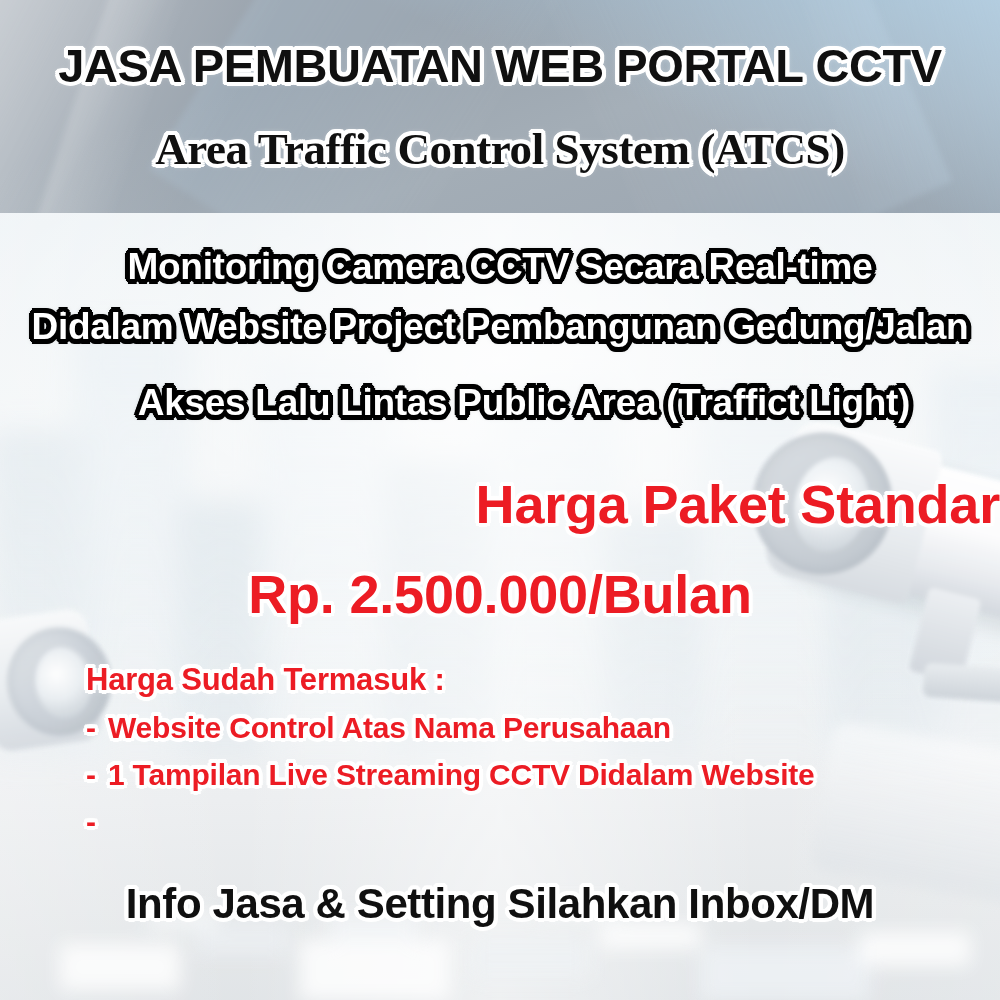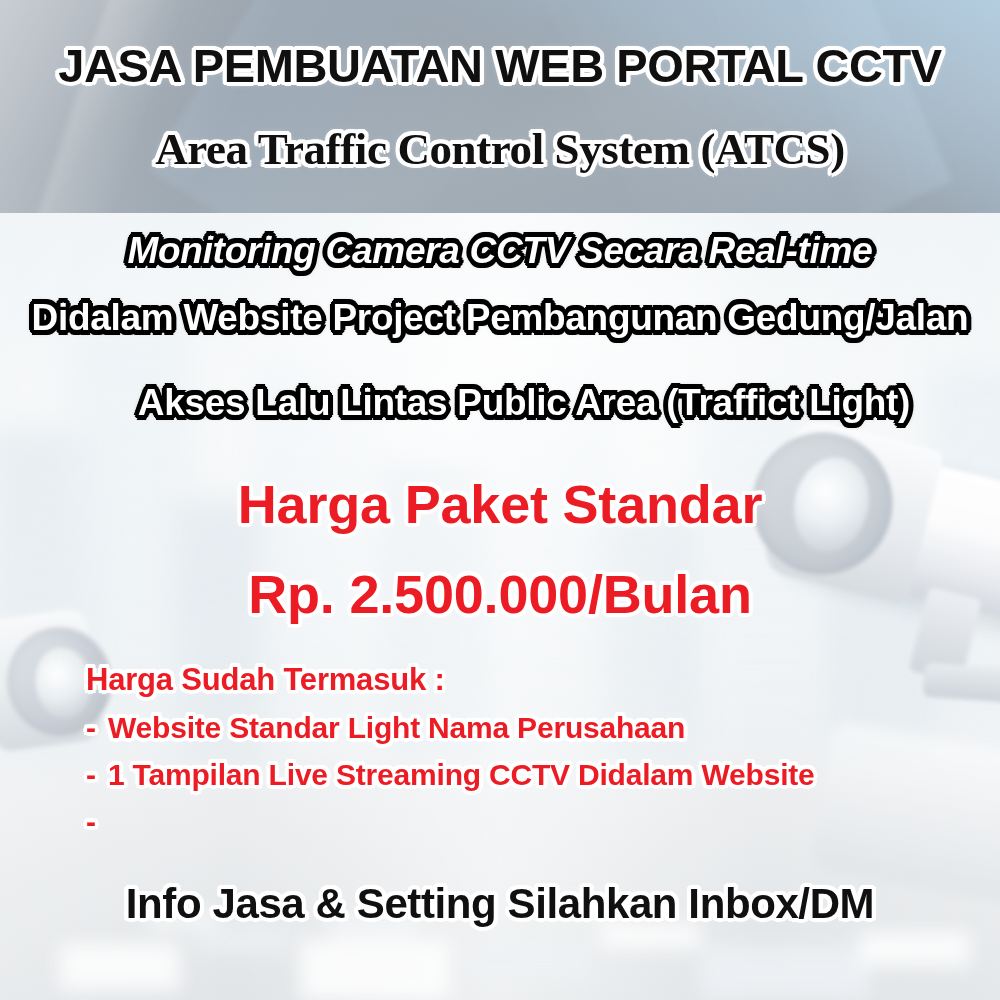--- a/index.html
+++ b/index.html
@@ -284,25 +284,25 @@
       -3px  3px 0 #fff,  3px  3px 0 #fff,
       -4px  0   0 #fff,  4px  0   0 #fff,
        0   -4px 0 #fff,  0    4px 0 #fff,
       -2px -4px 0 #fff,  2px -4px 0 #fff,
        0 0 9px rgba(255,255,255,1);
   }
 
   #title-main      { top: 42px;  font-size: 47px; }
   #title-sub       { top: 127px; font-size: 45px; font-family: Liberation Serif, serif; }
 
-  #feature-0       { top: 232px; font-size: 37px; font-style: italic; }
-  #feature-1       { top: 299px; font-size: 37px; }
+  #feature-0       { top: 248px; font-size: 37px; }
+  #feature-1       { top: 308px; font-size: 37px; }
   #feature-2       { top: 384px; font-size: 37px; margin-left: 48px; }
 
-  #price-label     { top: 477px; font-size: 54px; }
+  #price-label     { top: 477px; font-size: 54px; text-align: right; }
   #price-amount    { top: 545px; font-size: 54px; margin-top: 22px; }
 
   .included {
     position: absolute;
     left: 86px;
     top: 662px;
     text-align: left;
   }
   #included-title  { font-size: 31px; margin-bottom: 13px; }
 
@@ -399,21 +399,21 @@
     <div class="line t-red" id="price-label">Harga Paket Standar</div>
 
     <div class="line t-red" id="price-amount">Rp. 2.500.000/Bulan</div>
 
     <div class="included">
 
       <div class="t-red" id="included-title">Harga Sudah Termasuk :</div>
 
       <div class="bullet-row">
         <span class="bullet-dash t-red">-</span>
-        <span class="bullet-text t-red">Website Standar Light Nama Perusahaan</span>
+        <span class="bullet-text t-red">Website Control Atas Nama Perusahaan</span>
       </div>
 
       <div class="bullet-row">
         <span class="bullet-dash t-red">-</span>
         <span class="bullet-text t-red">1 Tampilan Live Streaming CCTV Didalam Website</span>
       </div>
 
       <div class="bullet-row">
         <span class="bullet-dash t-red">-</span>
       </div>

